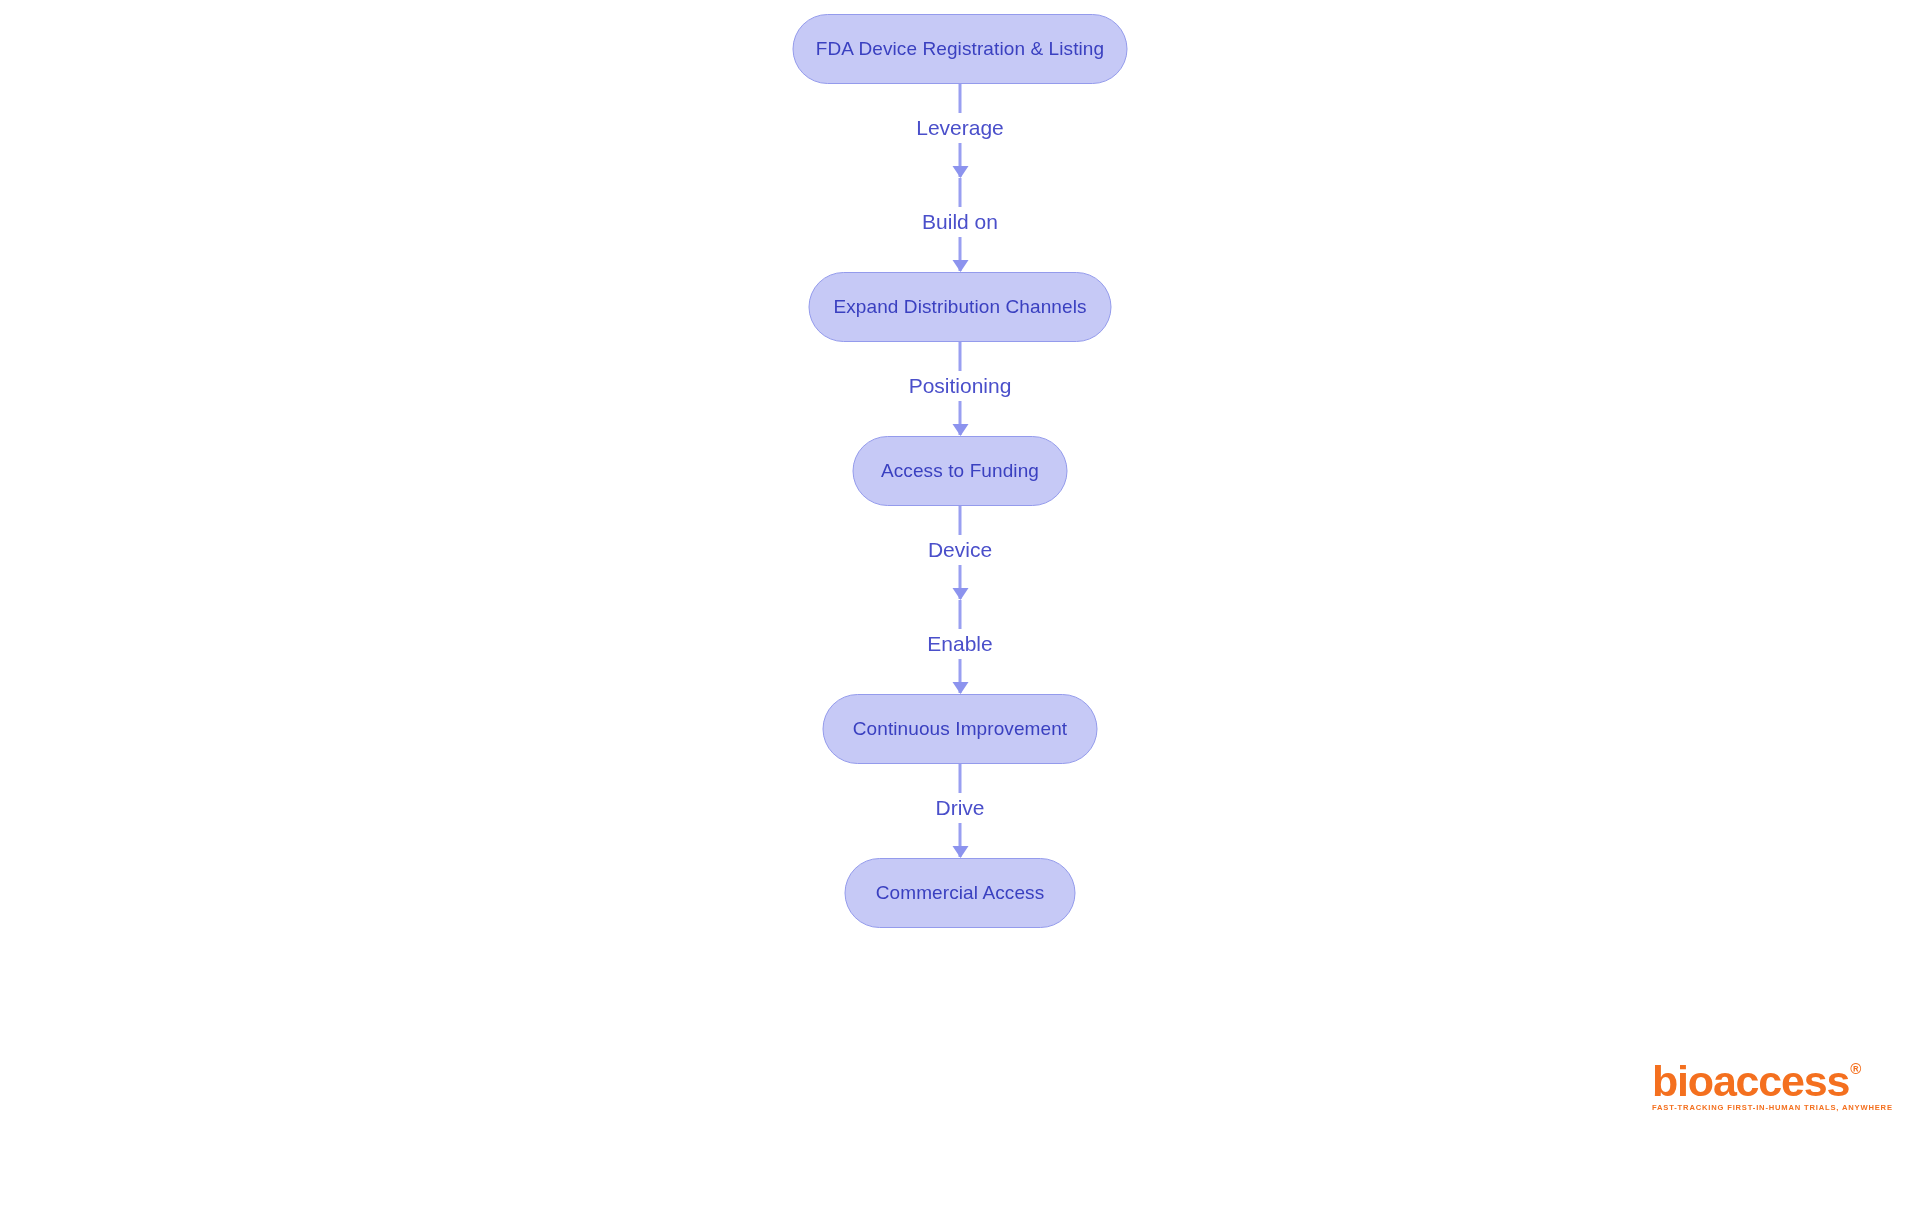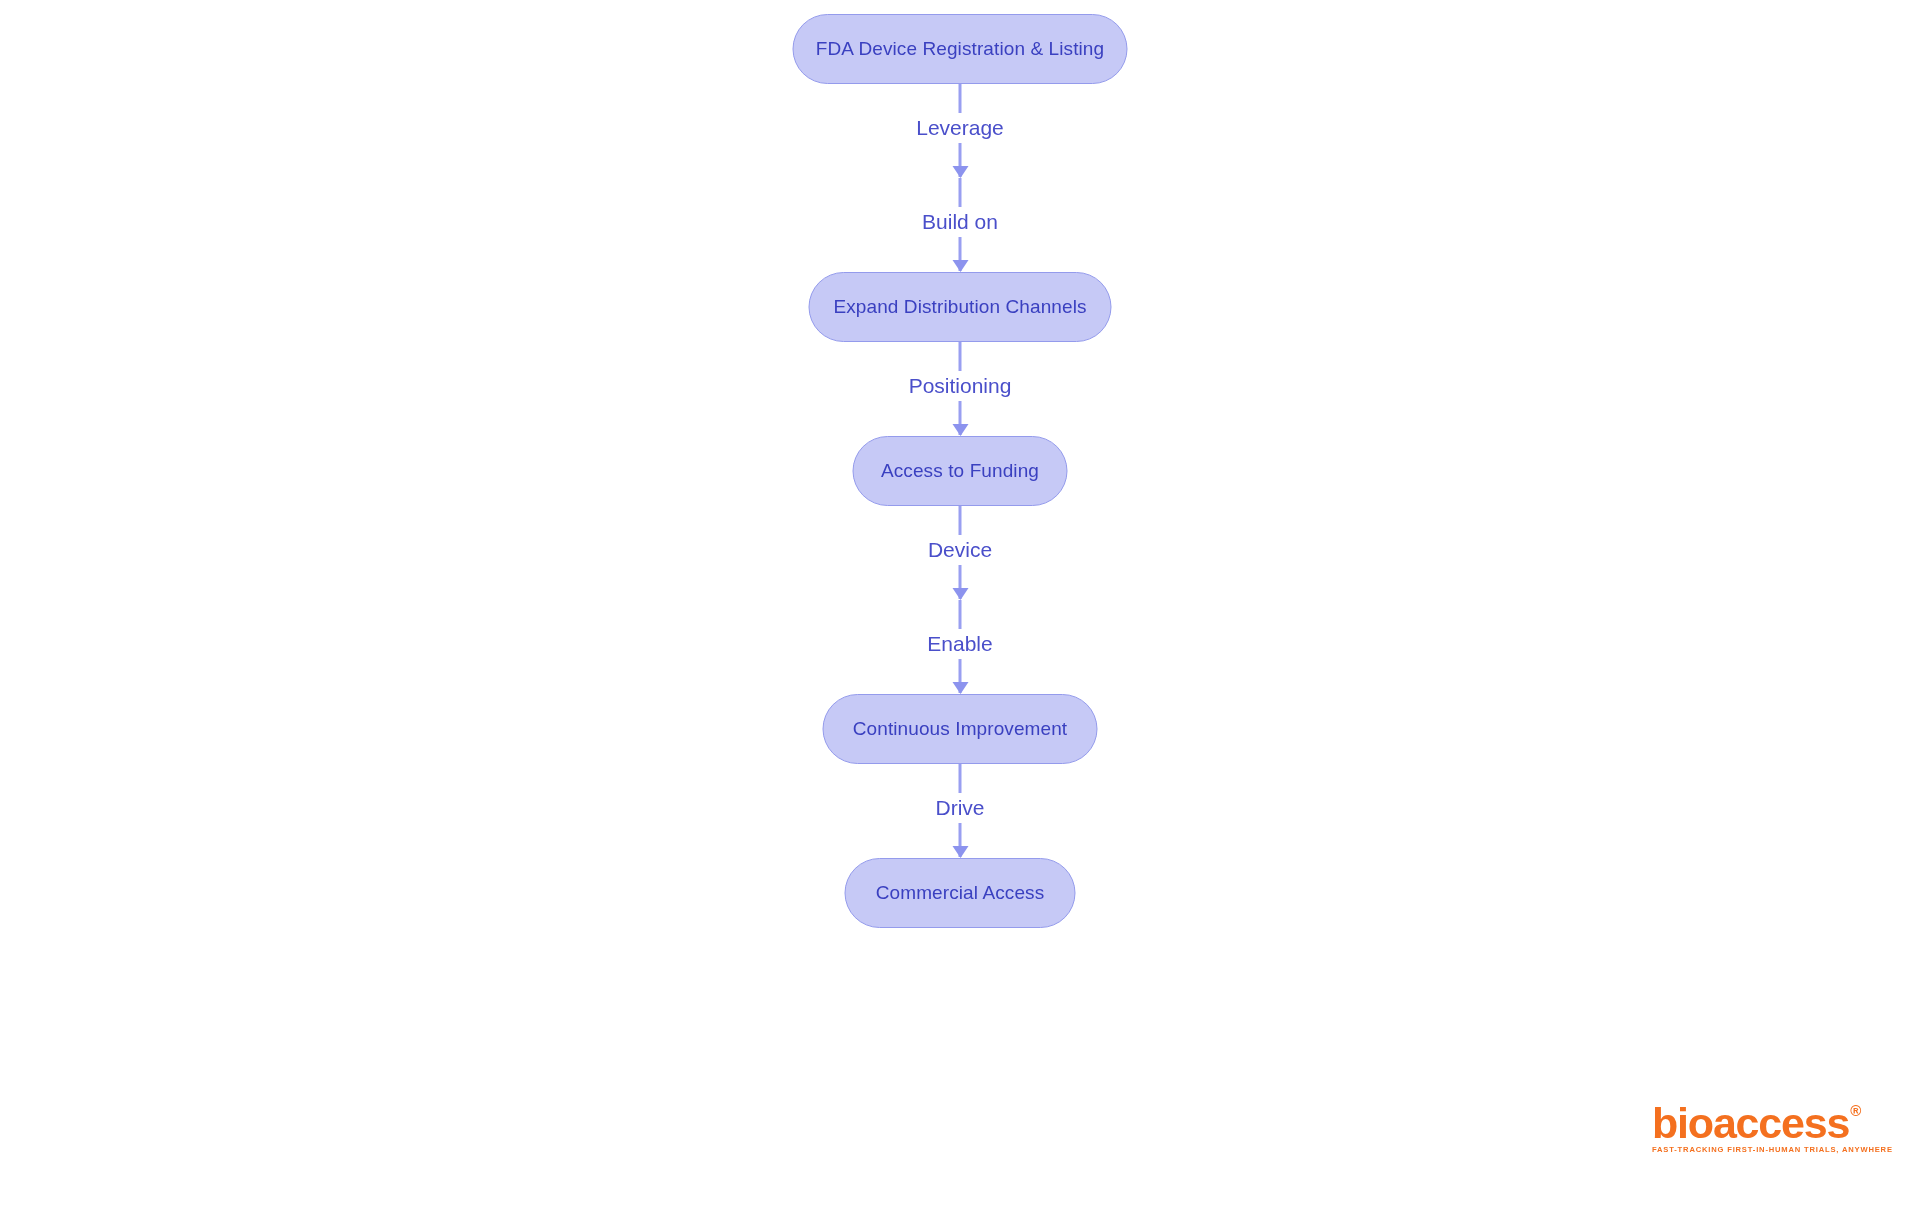--- a/index.html
+++ b/index.html
@@ -82,21 +82,21 @@
     transform: translate(-50%, -50%);
     background: var(--bg);
     padding: 3px 9px;
     color: var(--edge-label);
     font-size: 21px;
     white-space: nowrap;
   }
   .logo {
     position: absolute;
     left: 1652px;
-    top: 1102px;
+    top: 1060px;
     color: var(--logo-color);
     line-height: 1;
   }
   .logo .brand {
     font-size: 43px;
     font-weight: 800;
     letter-spacing: -1.2px;
     display: flex;
     align-items: flex-start;
   }

